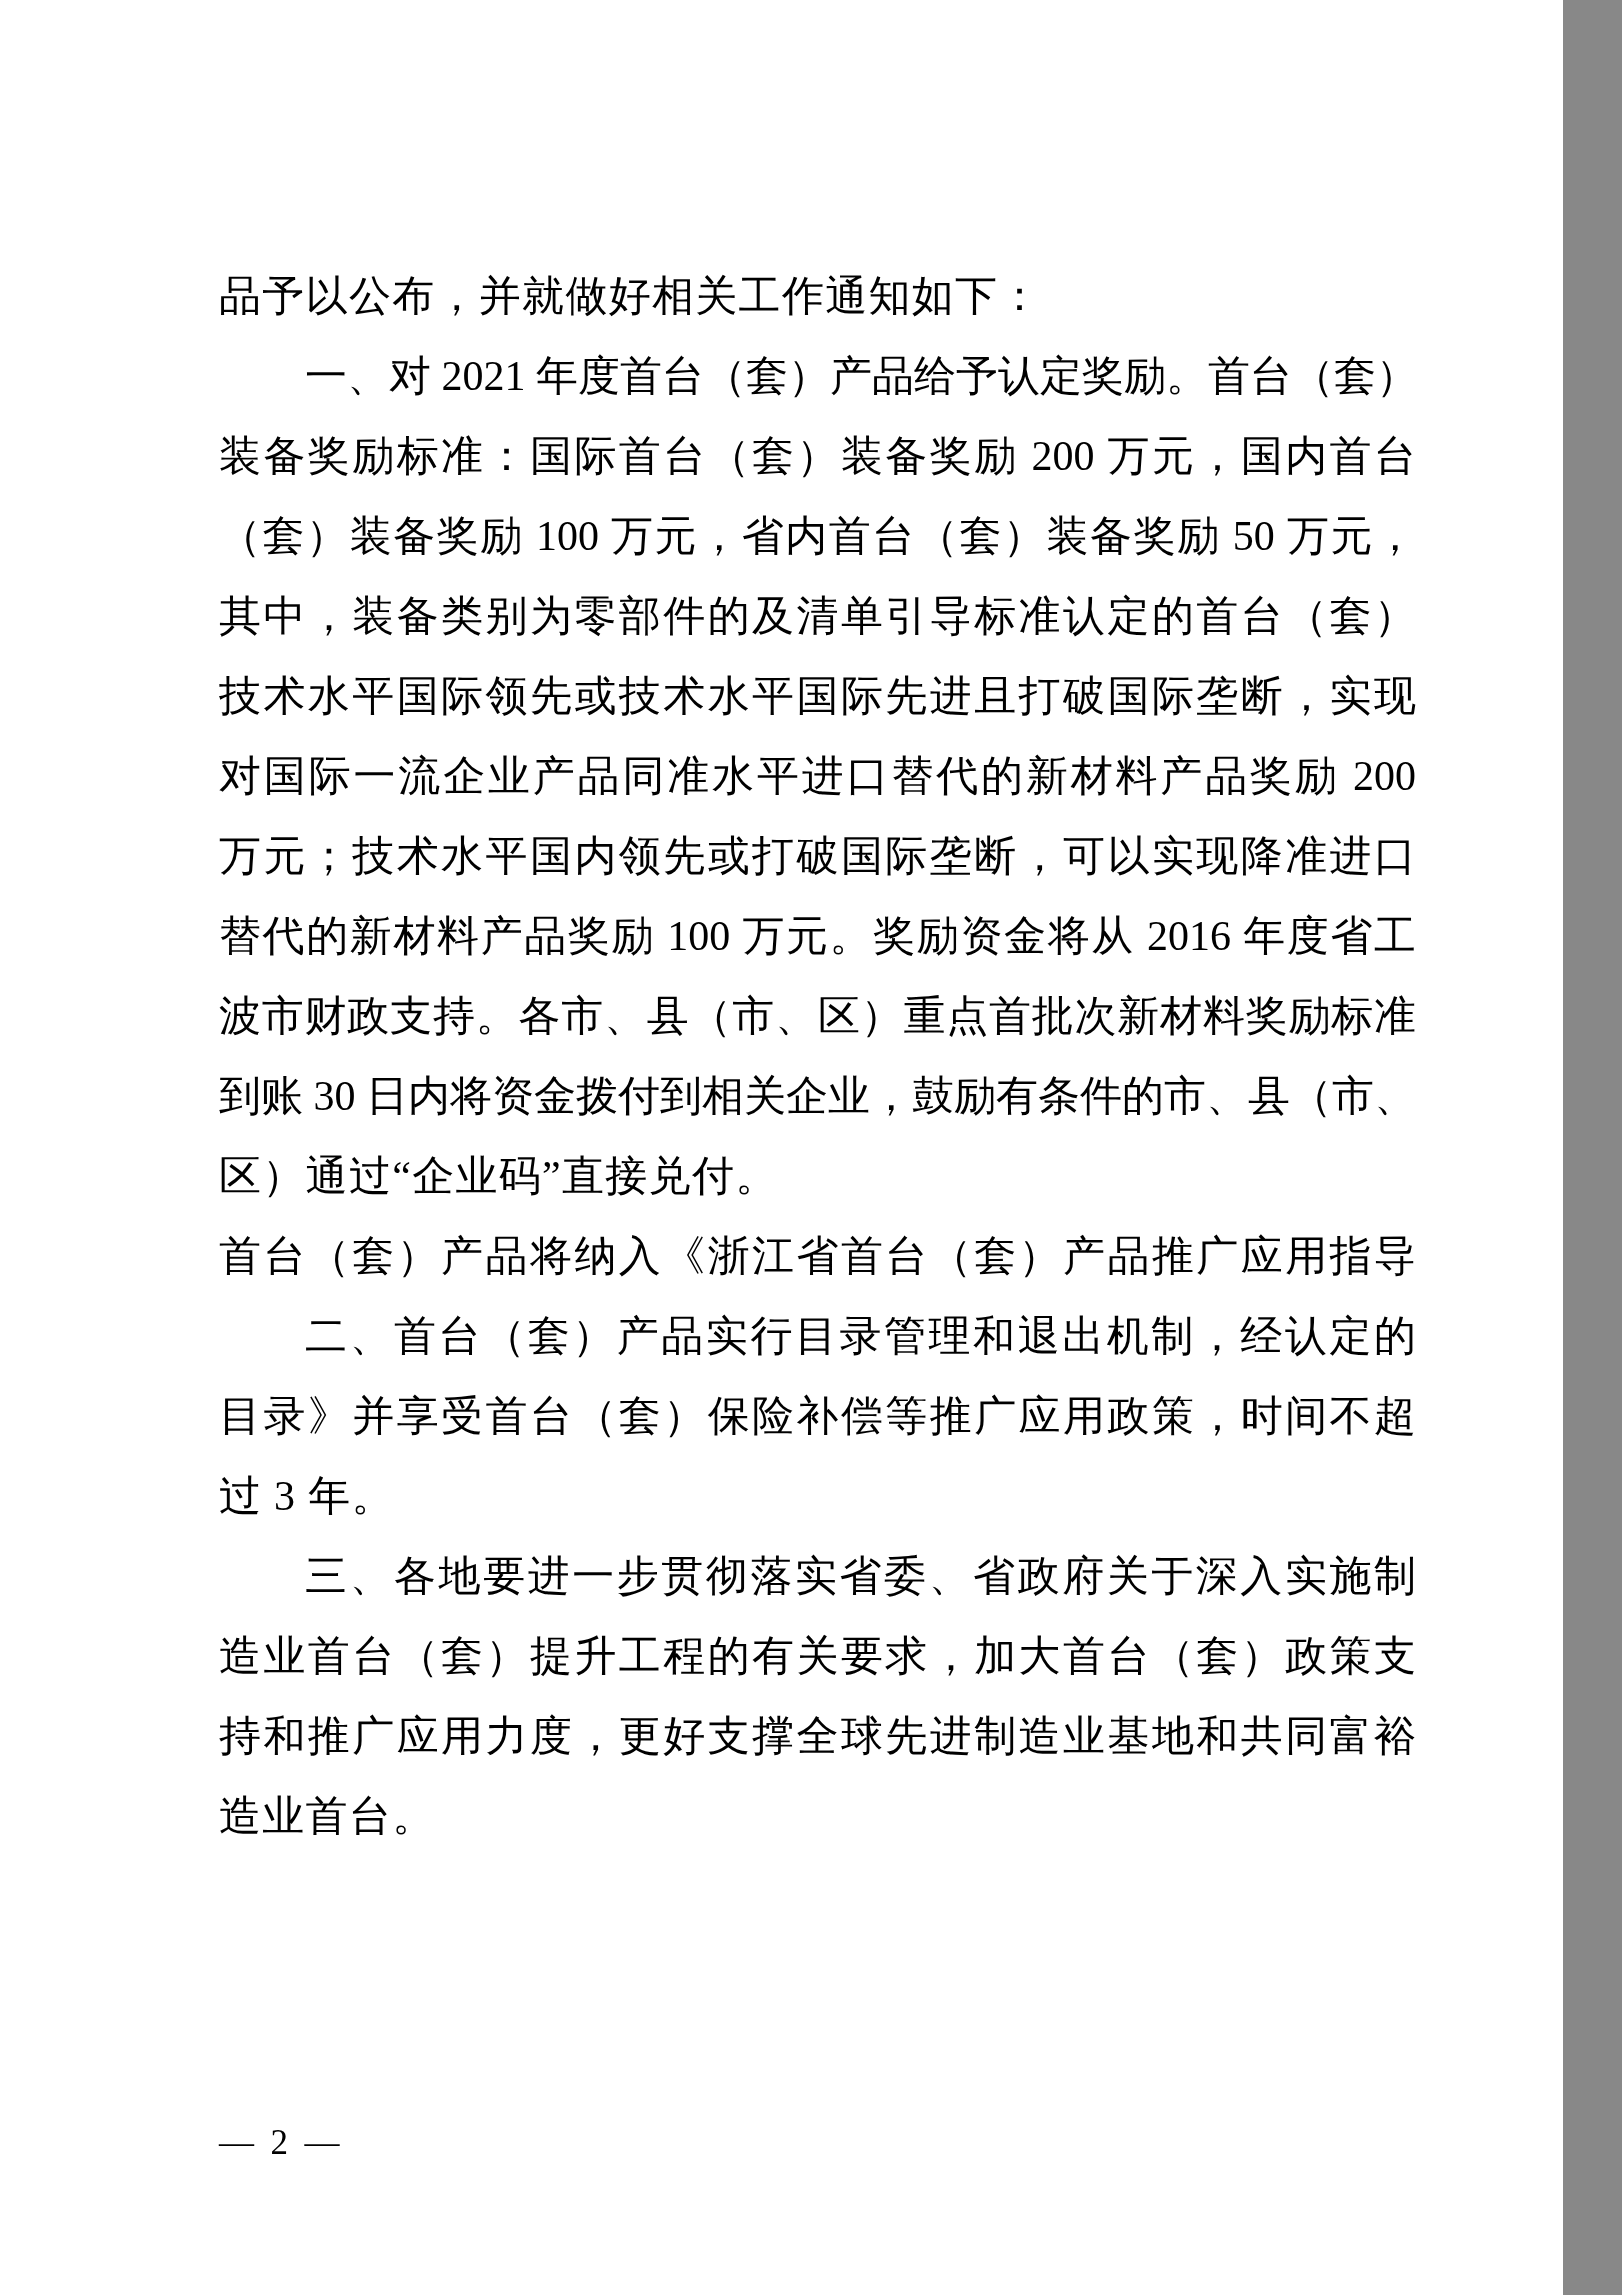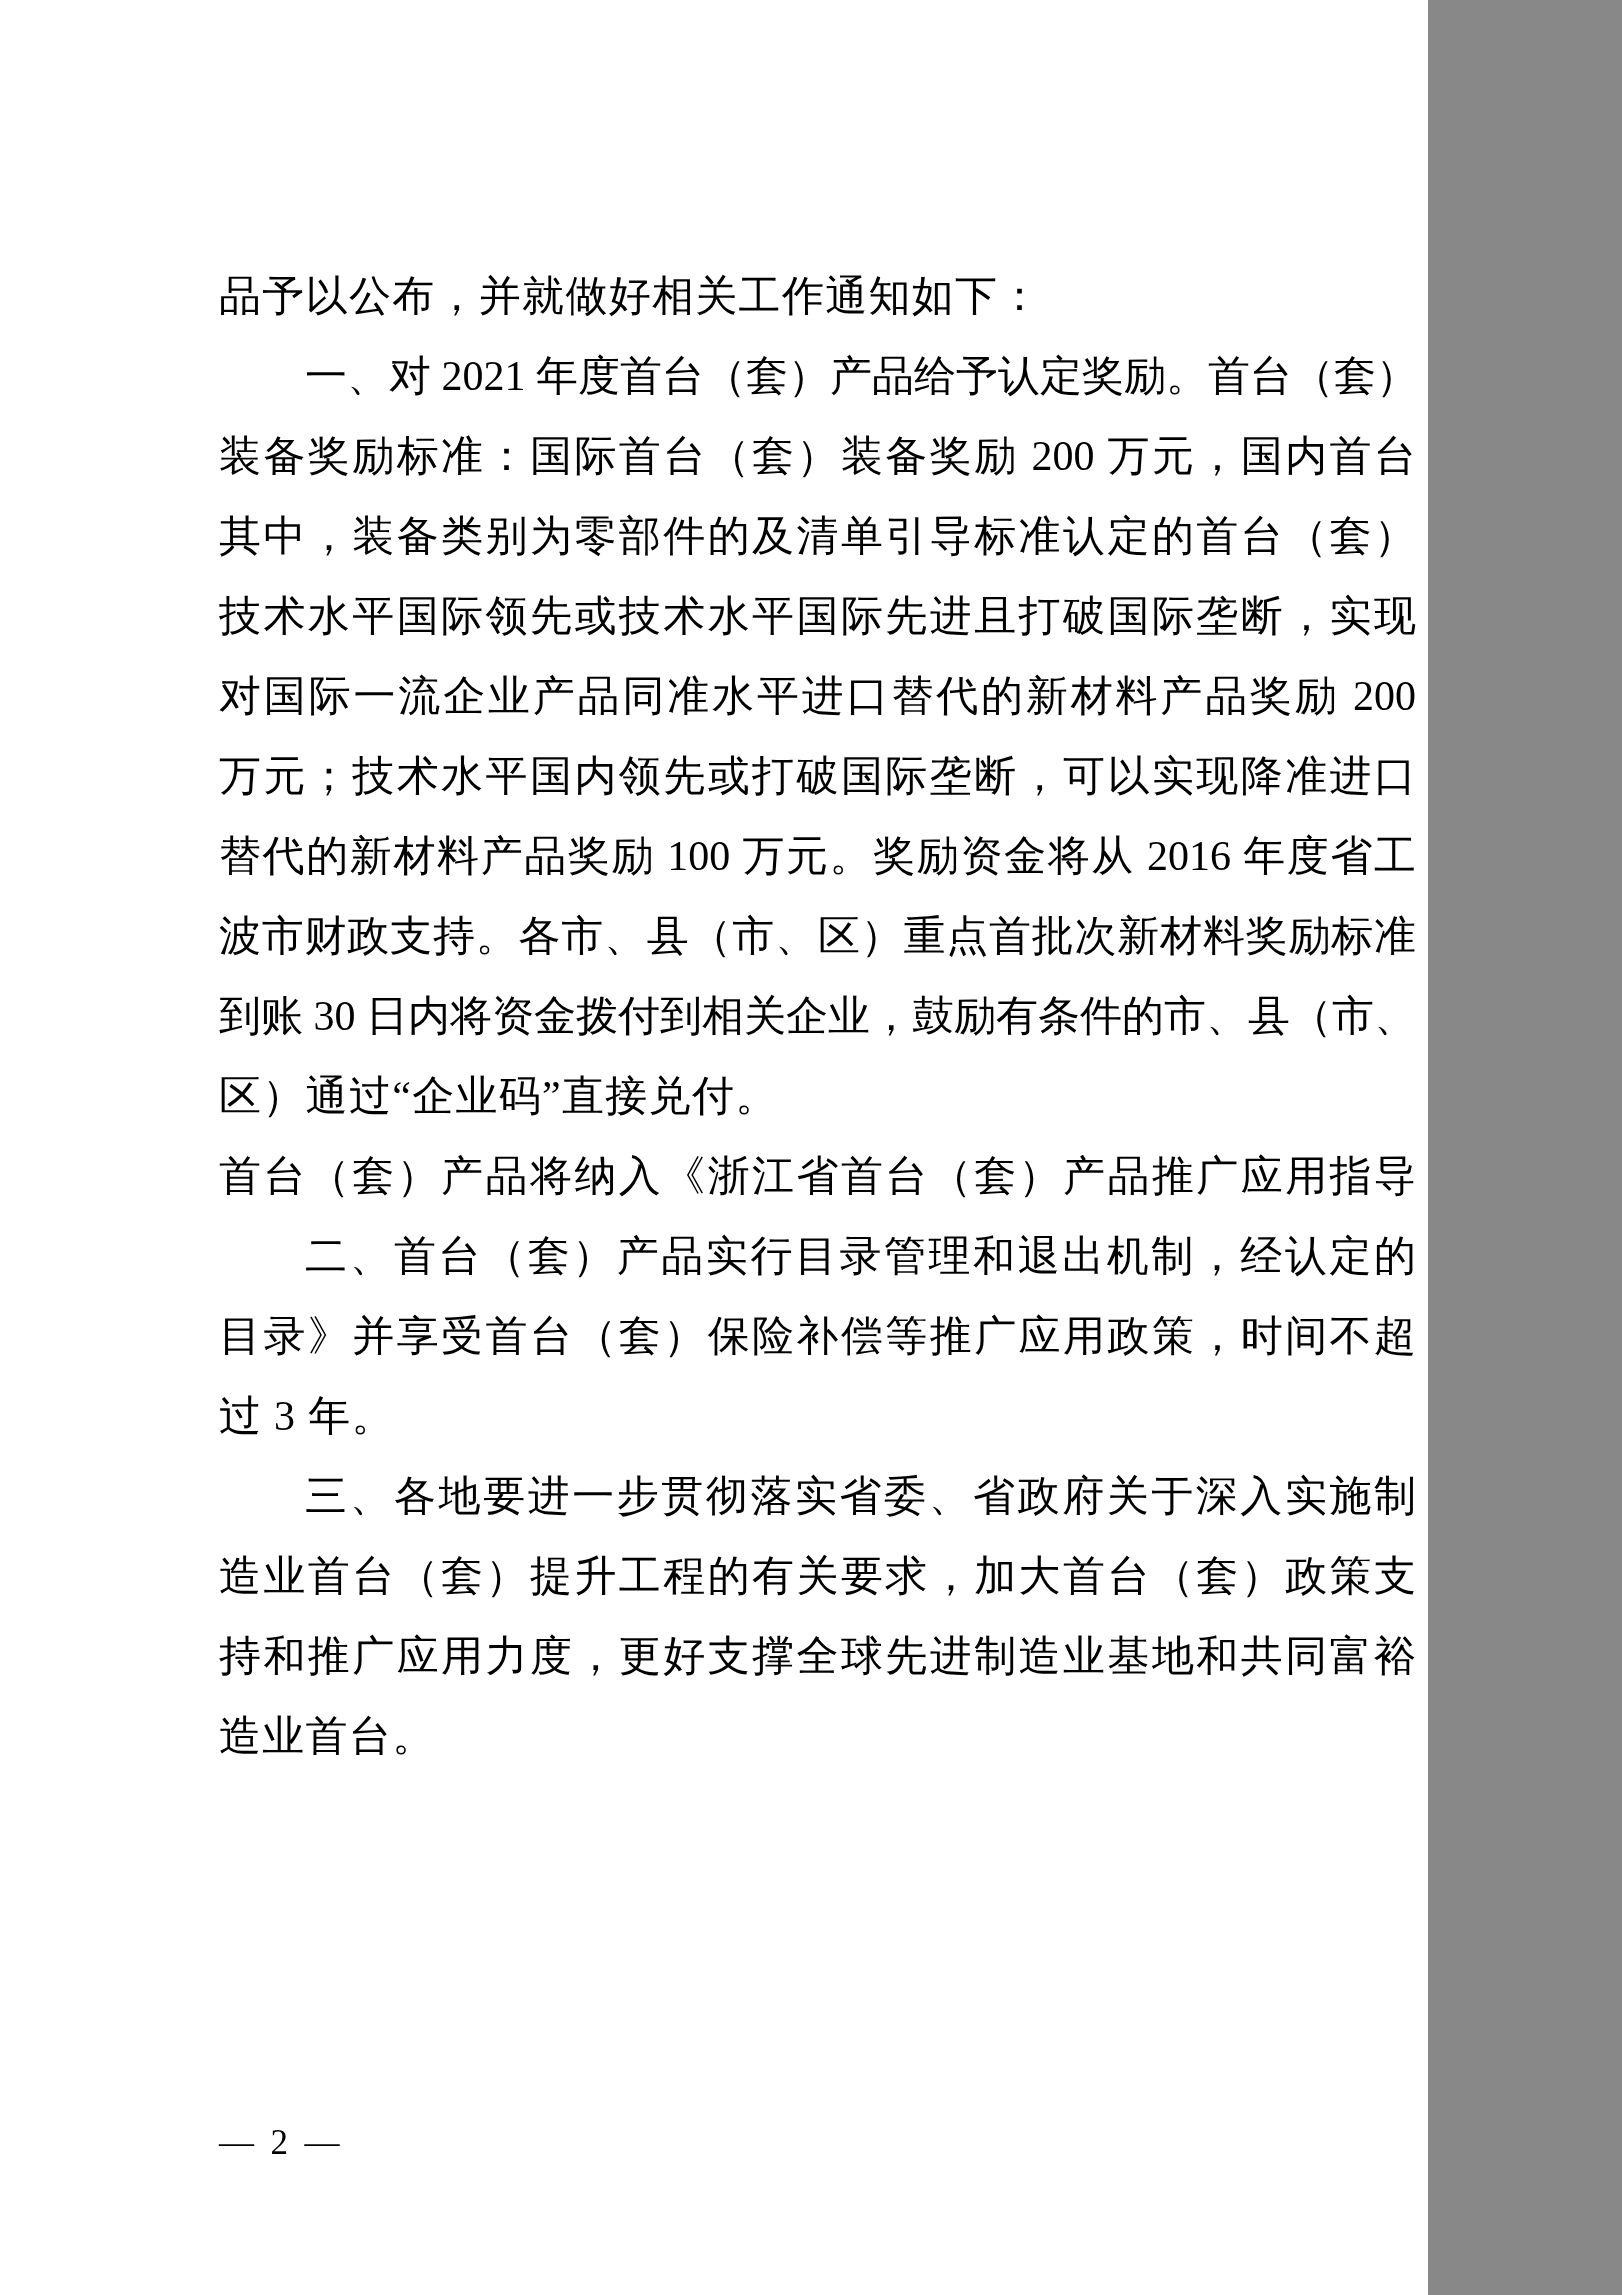--- a/index.html
+++ b/index.html
@@ -2,21 +2,21 @@
 <html style="font-size:10.5px"><head>
 <meta charset="utf-8">
 <style>
   html, body {
     margin: 0;
     padding: 0;
     background: #888;
   }
   .page {
     position: relative;
-    width: 1428px;
+    width: 1563px;
     height: 2295px;
     background: #ffffff;
     font-family: "Liberation Serif", "DejaVu Serif", serif;
     color: #000000;
     overflow: hidden;
   }
   .doc-body {
     position: absolute;
     left: 219px;
     top: 256px;
@@ -53,20 +53,21 @@
   }
 </style>
 </head>
 <body>
 
 <div class="page">
   <div class="doc-body">
     <p class="line end">品予以公布，并就做好相关工作通知如下：</p>
     <p class="line indent">一、对 2021 年度首台（套）产品给予认定奖励。首台（套）</p>
     <p class="line">装备奖励标准：国际首台（套）装备奖励 200 万元，国内首台</p>
+    <p class="line">（套）装备奖励 100 万元，省内首台（套）装备奖励 50 万元，</p>
     <p class="line">其中，装备类别为零部件的及清单引导标准认定的首台（套）</p>
     <p class="line">技术水平国际领先或技术水平国际先进且打破国际垄断，实现</p>
     <p class="line">对国际一流企业产品同准水平进口替代的新材料产品奖励 200</p>
     <p class="line">万元；技术水平国内领先或打破国际垄断，可以实现降准进口</p>
     <p class="line">替代的新材料产品奖励 100 万元。奖励资金将从 2016 年度省工</p>
     <p class="line">波市财政支持。各市、县（市、区）重点首批次新材料奖励标准</p>
     <p class="line">到账 30 日内将资金拨付到相关企业，鼓励有条件的市、县（市、</p>
     <p class="line end">区）通过“企业码”直接兑付。</p>
     <p class="line">首台（套）产品将纳入《浙江省首台（套）产品推广应用指导</p>
     <p class="line indent">二、首台（套）产品实行目录管理和退出机制，经认定的</p>

